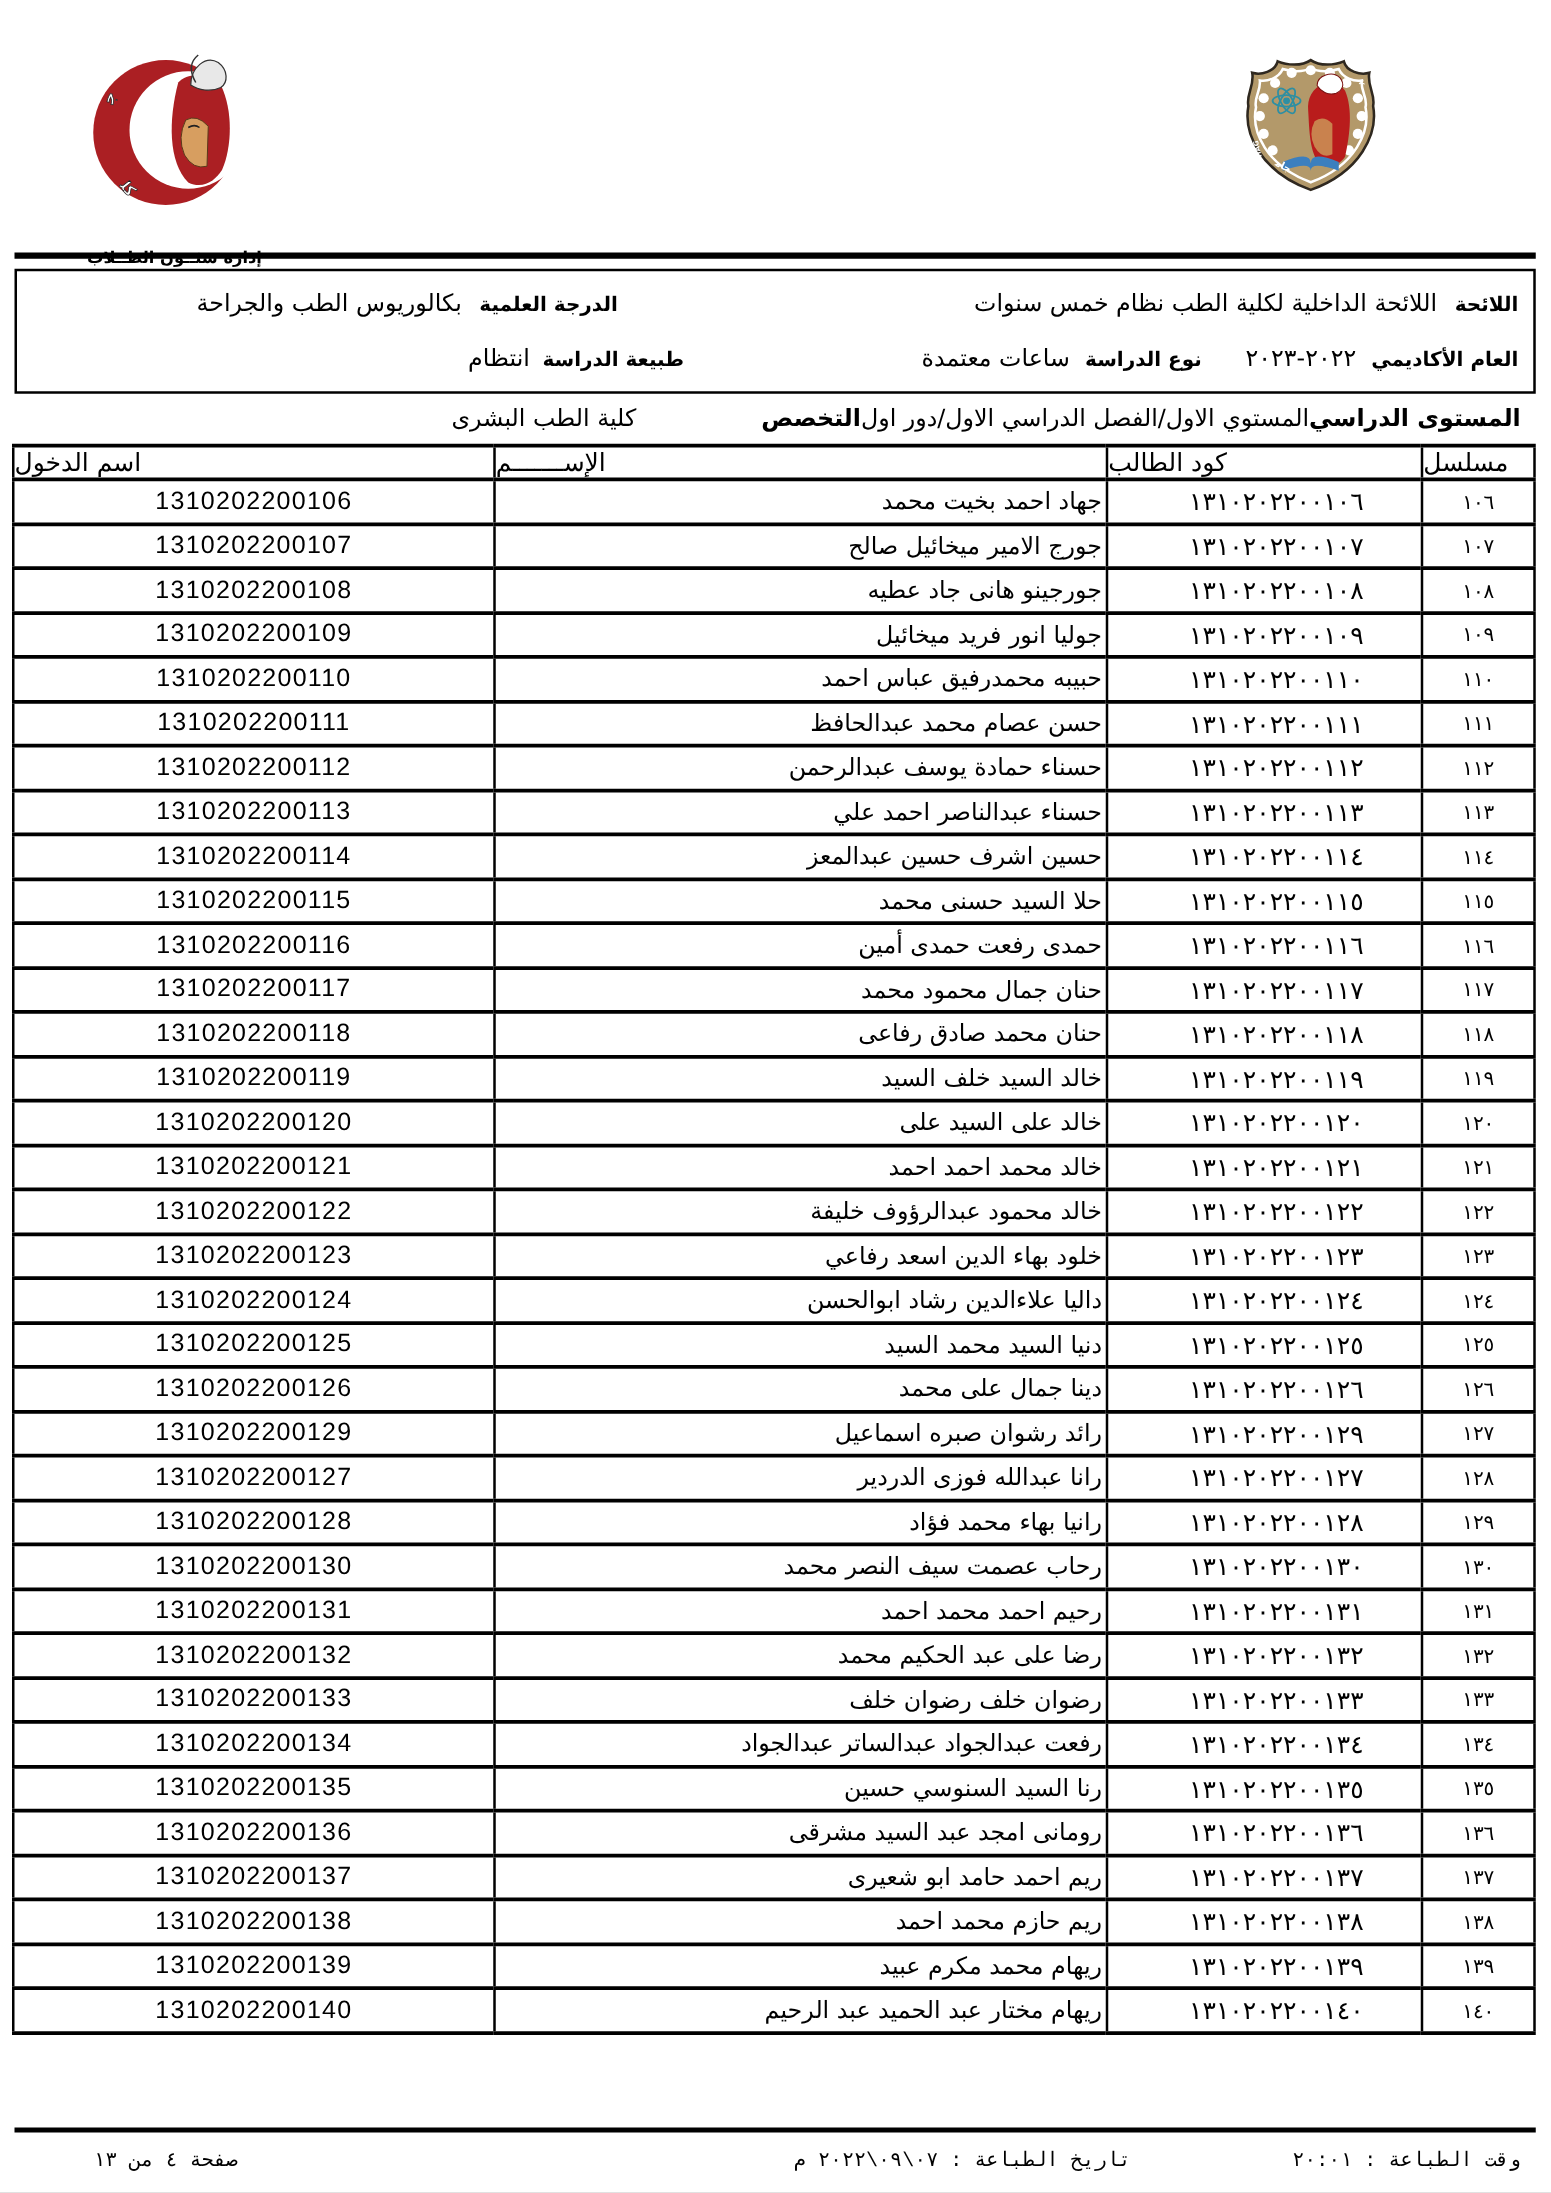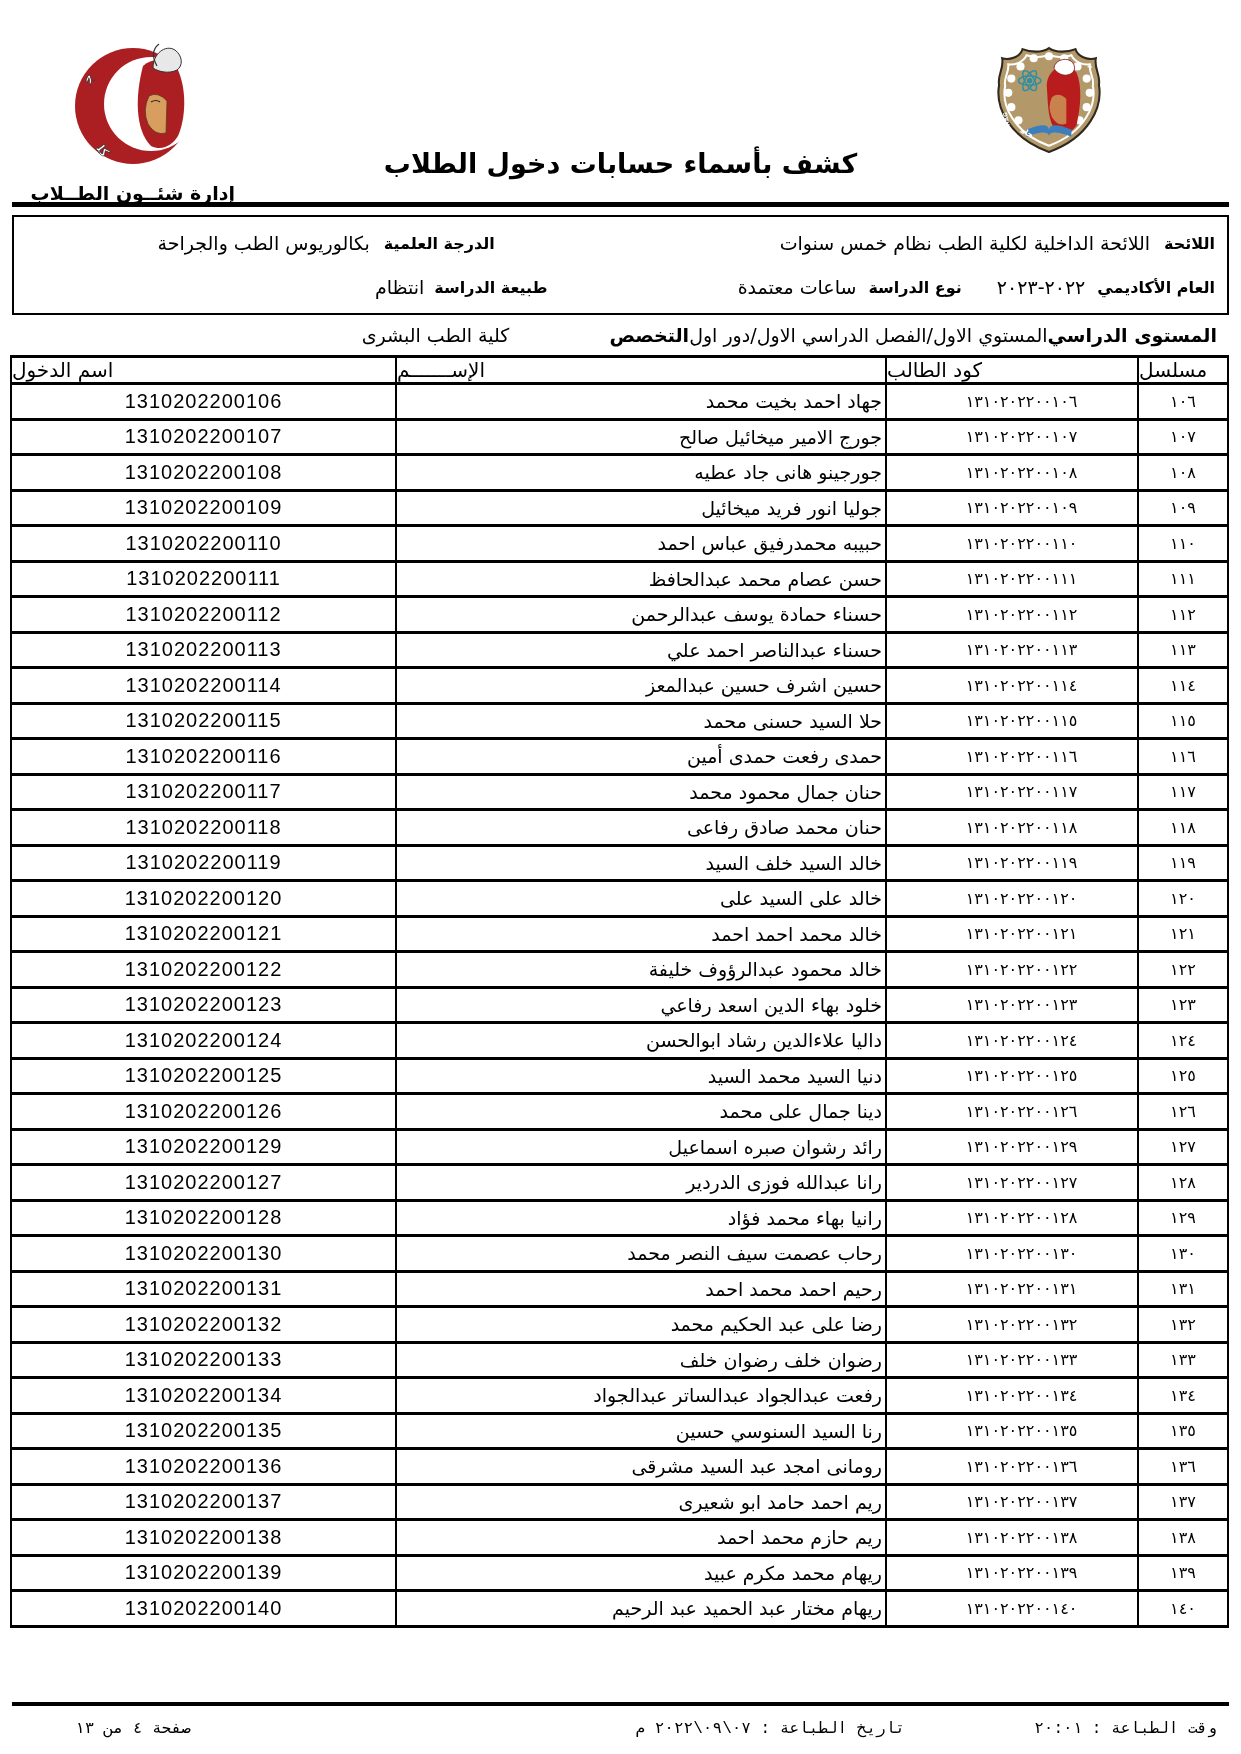--- a/index.html
+++ b/index.html
@@ -3,39 +3,39 @@
 <meta charset="utf-8">
 <style>
   * { margin:0; padding:0; box-sizing:border-box; }
   body { background:#888; font-family:"DejaVu Sans", sans-serif; color:#000; }
   .page { width:1241px; height:1754px; background:#fff; margin:0 auto; position:relative; direction:rtl; overflow:hidden; }
 
   
   .header { position:relative; height:202px; }
   .title { position:absolute; top:148px; left:0; right:0; text-align:center; font-weight:bold; font-size:27px; }
   .left-logo-wrap { position:absolute; left:45px; top:18px; width:190px; text-align:center; direction:rtl; }
-  .dept-text { font-weight:bold; font-size:19px; margin-top:2px; white-space:nowrap;text-align:right; }
+  .dept-text { font-weight:bold; font-size:13px; margin-top:19px; white-space:nowrap; }
   .right-logo-wrap { position:absolute; right:136px; top:44px; width:112px; height:112px; }
 
   .rule-top { margin:0 12px; border-top:5px solid #000; }
   .rule-bottom { margin:0 12px; border-top:4px solid #000; }
 
   
   .info-box { margin:8px 12px 0; border:2px solid #000; padding:4px 12px; }
   .info-row { display:flex; align-items:center; height:44px; font-size:19px; white-space:nowrap; }
   .info-row b { font-size:16px; }
   .info-row3 { margin:0 24px; display:flex; align-items:center; height:40px; font-size:19px; white-space:nowrap; }
 
   
   table.roster { width:1217px; margin:0 12px; border-collapse:collapse; table-layout:fixed; direction:rtl; }
   table.roster td, table.roster th { border:2px solid #000; border-top-width:3px; border-bottom-width:3px; overflow:hidden; }
   table.roster thead th { font-weight:normal; font-size:20px; height:25px; text-align:left; }
   table.roster tbody tr { height:35.5px; }
   td.col-serial { text-align:center; font-size:16px; letter-spacing:3px; }
-  td.col-code   { text-align:center; font-size:16px; letter-spacing:3px;padding-left:19px; }
+  td.col-code   { text-align:center; font-size:20px; letter-spacing:3px;padding-left:19px; }
   td.col-name   { text-align:right; font-size:19px; padding:0 3px; }
   td.col-login  { text-align:center; font-family:"Liberation Sans", sans-serif; font-size:20px; letter-spacing:1px; direction:ltr; }
 
   
   .footer-area { position:absolute; left:0; right:0; bottom:0; height:124px; }
   .footer-area .rule-bottom { position:absolute; top:72px; left:0; right:0; }
   .foot-text { position:absolute; top:88px; font-size:16px; white-space:nowrap;font-family:Liberation Mono, monospace; }
   .foot-time { right:24px; }
   .foot-date { right:336px; }
   .foot-page { left:75px; }
@@ -66,21 +66,20 @@
         <text font-size="13" font-weight="bold" fill="#ffffff" stroke="#222" stroke-width="0.6">
           <textPath href="#arcTop" startOffset="8%">جامعة سوهاج</textPath>
         </text>
         <text font-size="12" font-weight="bold" fill="#ffffff" stroke="#222" stroke-width="0.6">
           <textPath href="#arcBot" startOffset="12%">كلية الطب</textPath>
         </text>
       </svg>
       <div class="dept-text">إدارة شئــون الطــلاب</div>
     </div>
 
-    <div class="title">كشف بأسماء حسابات دخول الطلاب</div>
 
     <div class="right-logo-wrap">
       <svg width="112" height="112" viewBox="0 0 110 110">
         <defs>
           <path id="shLeft" d="M 16,78 Q 8,46 14,22"></path>
           <path id="shRight" d="M 92,20 Q 102,48 94,78"></path>
           <path id="shBottom" d="M 26,86 Q 55,104 84,86"></path>
         </defs>
         <path d="M55,4 C62,9 74,8 81,5 C83,13 94,16 101,14 C99,24 106,31 104,40 C108,62 94,92 55,106 C16,92 2,62 6,40 C4,31 11,24 9,14 C16,16 27,13 29,5 C36,8 48,9 55,4 Z" fill="#b3996a" stroke="#2f281f" stroke-width="2"></path>
         <path d="M55,10 C61,14 71,13 77,11 C80,18 89,21 95,20 C94,28 100,34 98,41 C102,60 90,87 55,100 C20,87 8,60 12,41 C10,34 16,28 15,20 C21,21 30,18 33,11 C39,13 49,14 55,10 Z" fill="none" stroke="#ffffff" stroke-width="2"></path>

